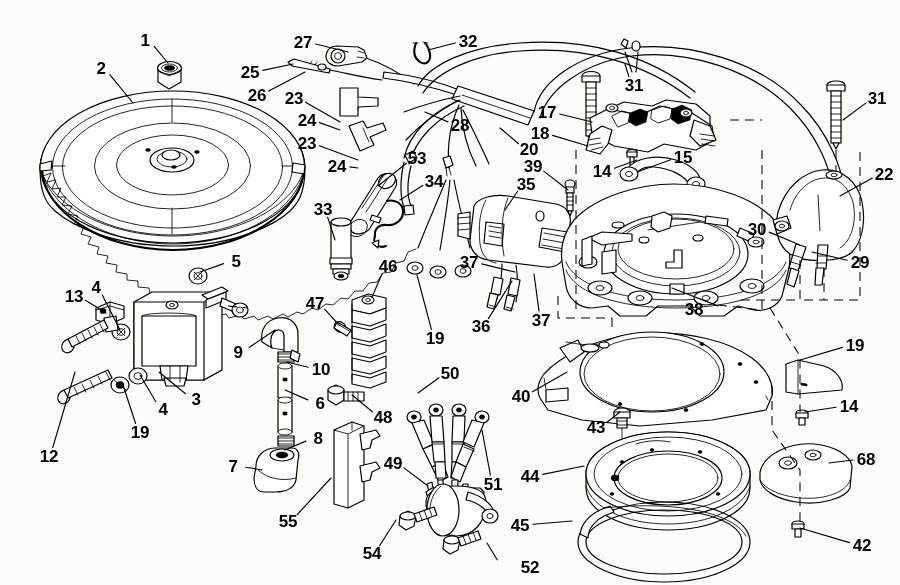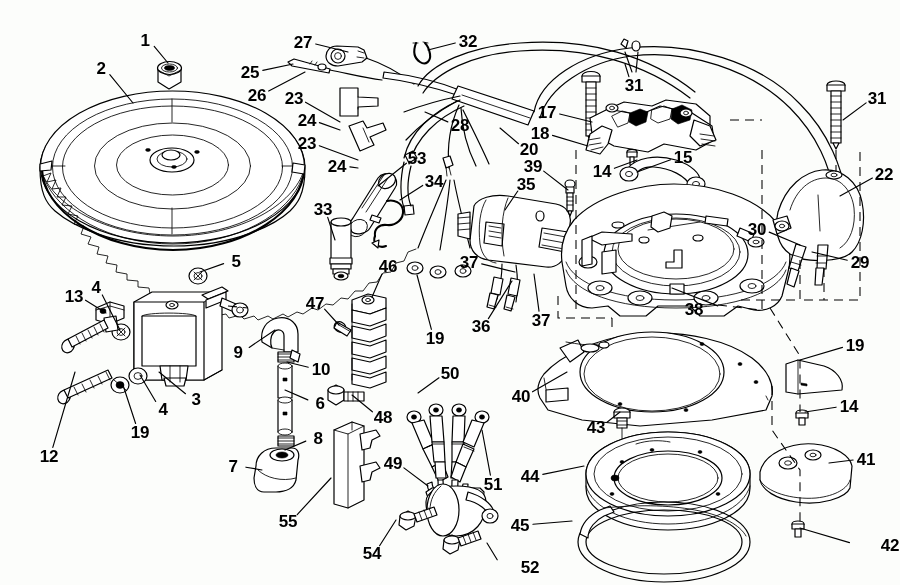--- a/index.html
+++ b/index.html
@@ -736,22 +736,22 @@
       <div class="callout" style="left: 468px; top: 41px;">32</div>
       <div class="callout" style="left: 323px; top: 209px;">33</div>
       <div class="callout" style="left: 434px; top: 181px;">34</div>
       <div class="callout" style="left: 526px; top: 184px;">35</div>
       <div class="callout" style="left: 481px; top: 326px;">36</div>
       <div class="callout" style="left: 469px; top: 262px;">37</div>
       <div class="callout" style="left: 541px; top: 320px;">37</div>
       <div class="callout" style="left: 694px; top: 309px;">38</div>
       <div class="callout" style="left: 533px; top: 166px;">39</div>
       <div class="callout" style="left: 521px; top: 396px;">40</div>
-      <div class="callout" style="left: 866px; top: 459px;">41</div>
-      <div class="callout" style="left: 862px; top: 545px; margin-left: 28px;">42</div>
+      <div class="callout" style="left: 866px; top: 459px;">68</div>
+      <div class="callout" style="left: 862px; top: 545px;">42</div>
       <div class="callout" style="left: 596px; top: 427px;">43</div>
       <div class="callout" style="left: 530px; top: 476px;">44</div>
       <div class="callout" style="left: 520px; top: 525px;">45</div>
       <div class="callout" style="left: 388px; top: 266px;">46</div>
       <div class="callout" style="left: 315px; top: 303px;">47</div>
       <div class="callout" style="left: 383px; top: 417px;">48</div>
       <div class="callout" style="left: 393px; top: 463px;">49</div>
       <div class="callout" style="left: 450px; top: 373px;">50</div>
       <div class="callout" style="left: 493px; top: 484px;">51</div>
       <div class="callout" style="left: 530px; top: 567px;">52</div>

